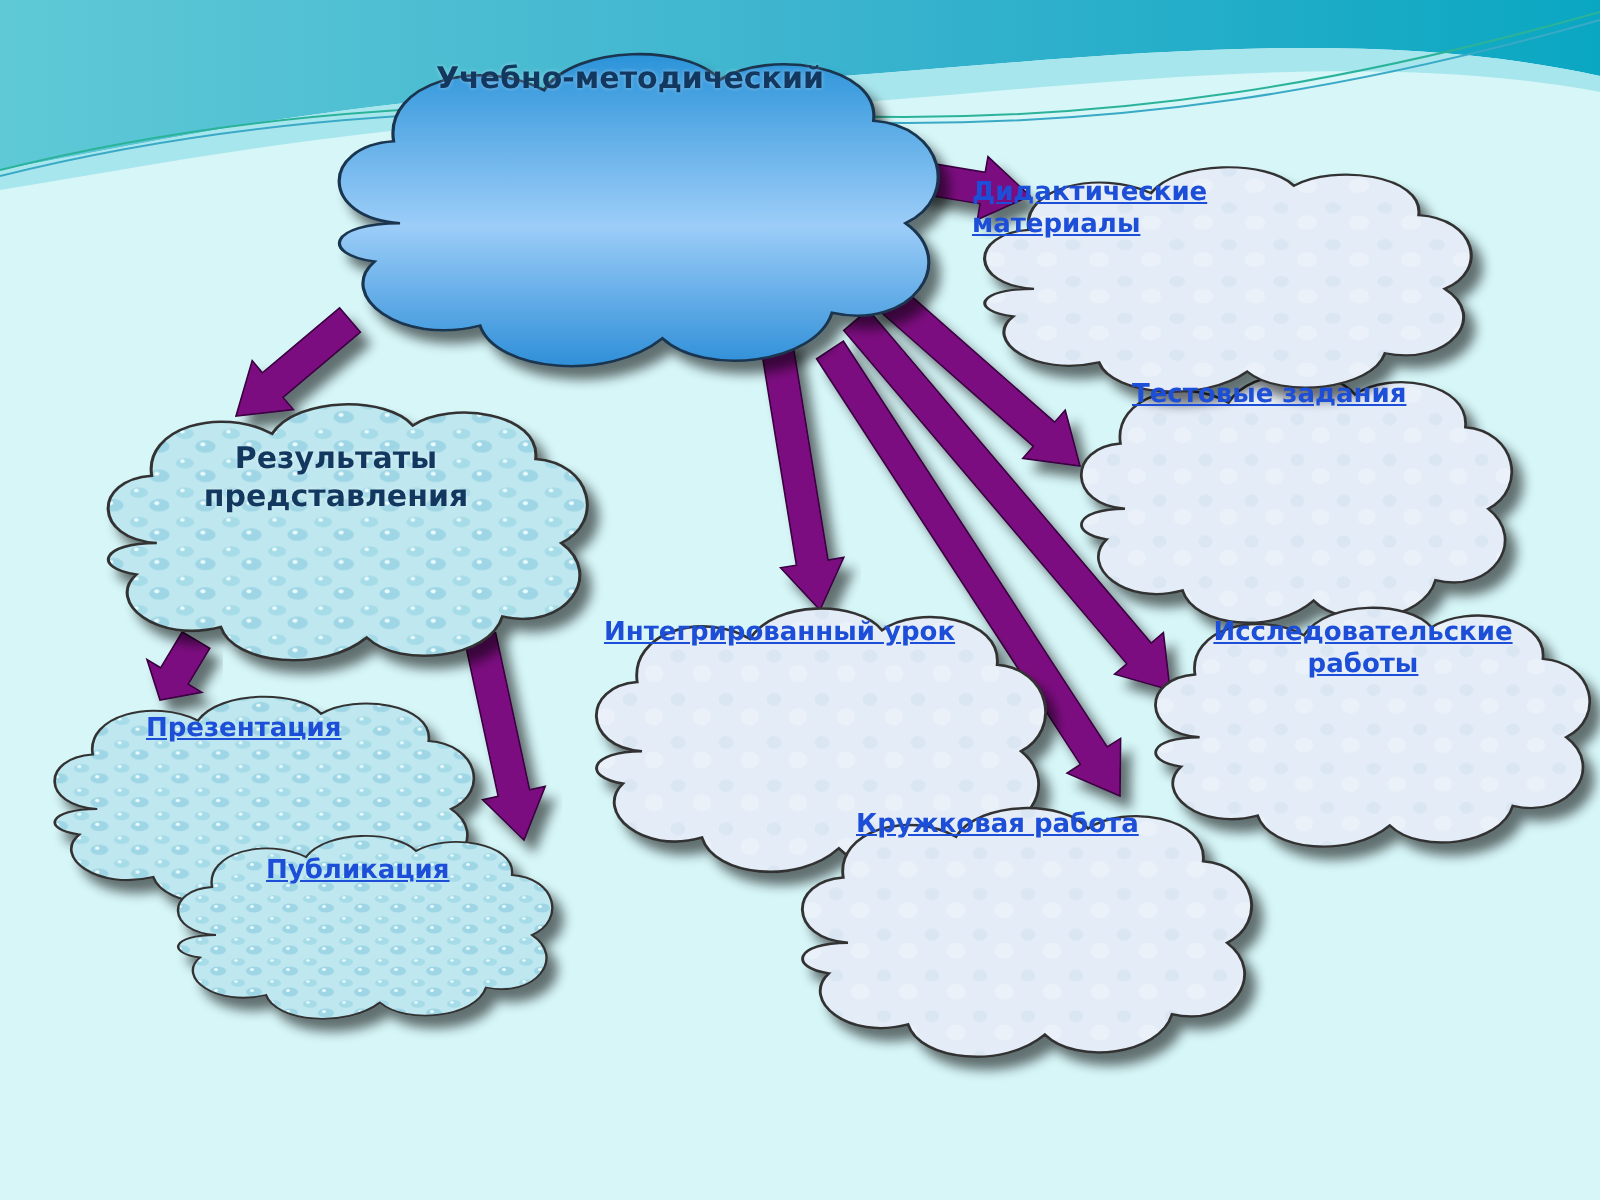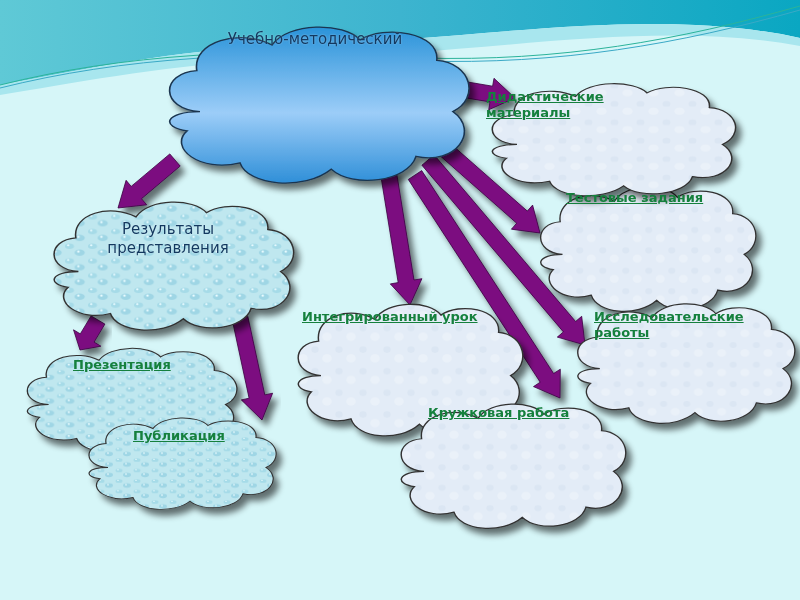--- a/index.html
+++ b/index.html
@@ -1,21 +1,21 @@
 <!DOCTYPE html>
 <html><head>
 <meta charset="utf-8">
 <style>
   html, body { margin:0; padding:0; }
   body { width:800px; height:600px; overflow:hidden; position:relative;
          font-family:"DejaVu Sans", sans-serif; background:#d6f6f8; }
   #stage { position:absolute; left:0; top:0; width:800px; height:600px; }
   .lbl { position:absolute; font-family:"DejaVu Sans", sans-serif; line-height:1.2; white-space:nowrap; }
-  .lbl-main { color:#13385f; font-weight:normal; font-size:15px; text-align:center; text-shadow:0 0 2px rgba(255,255,255,0.4); }
-  .lbl-link { color:#15803d; font-weight:bold; font-size:13px; text-decoration:underline; cursor:pointer; }
+  .lbl-main { color:#13385f; font-weight:bold; font-size:15px; text-align:center; text-shadow:0 0 2px rgba(255,255,255,0.4); }
+  .lbl-link { color:#1d4ed8; font-weight:bold; font-size:13px; text-decoration:underline; cursor:pointer; }
 </style>
 </head>
 <body>
 
 <svg id="stage" width="800" height="600" viewBox="0 0 800 600" xmlns="http://www.w3.org/2000/svg">
   <defs>
     <linearGradient id="topBand" x1="0" y1="0" x2="1" y2="0">
       <stop offset="0" stop-color="#5fc9d6"></stop>
       <stop offset="0.5" stop-color="#3db4cf"></stop>
       <stop offset="1" stop-color="#0aa7c2"></stop>
@@ -107,21 +107,21 @@
   <div>представления</div>
 </div>
 
 <div class="lbl lbl-link" style="left:486px; top:89px;">
   <div>Дидактические</div>
   <div>материалы</div>
 </div>
 
 <div class="lbl lbl-link" style="left:566px; top:190px;">Тестовые задания</div>
 
-<div class="lbl lbl-link" style="left:594px; top:309px; width:175px;">
+<div class="lbl lbl-link" style="left:594px; top:309px; text-align:center; width:175px;">
   <div>Исследовательские</div>
   <div>работы</div>
 </div>
 
 <div class="lbl lbl-link" style="left:302px; top:309px;">Интегрированный урок</div>
 
 <div class="lbl lbl-link" style="left:428px; top:405px;">Кружковая работа</div>
 
 <div class="lbl lbl-link" style="left:73px; top:347px;margin-top:10px;">Презентация</div>
 

